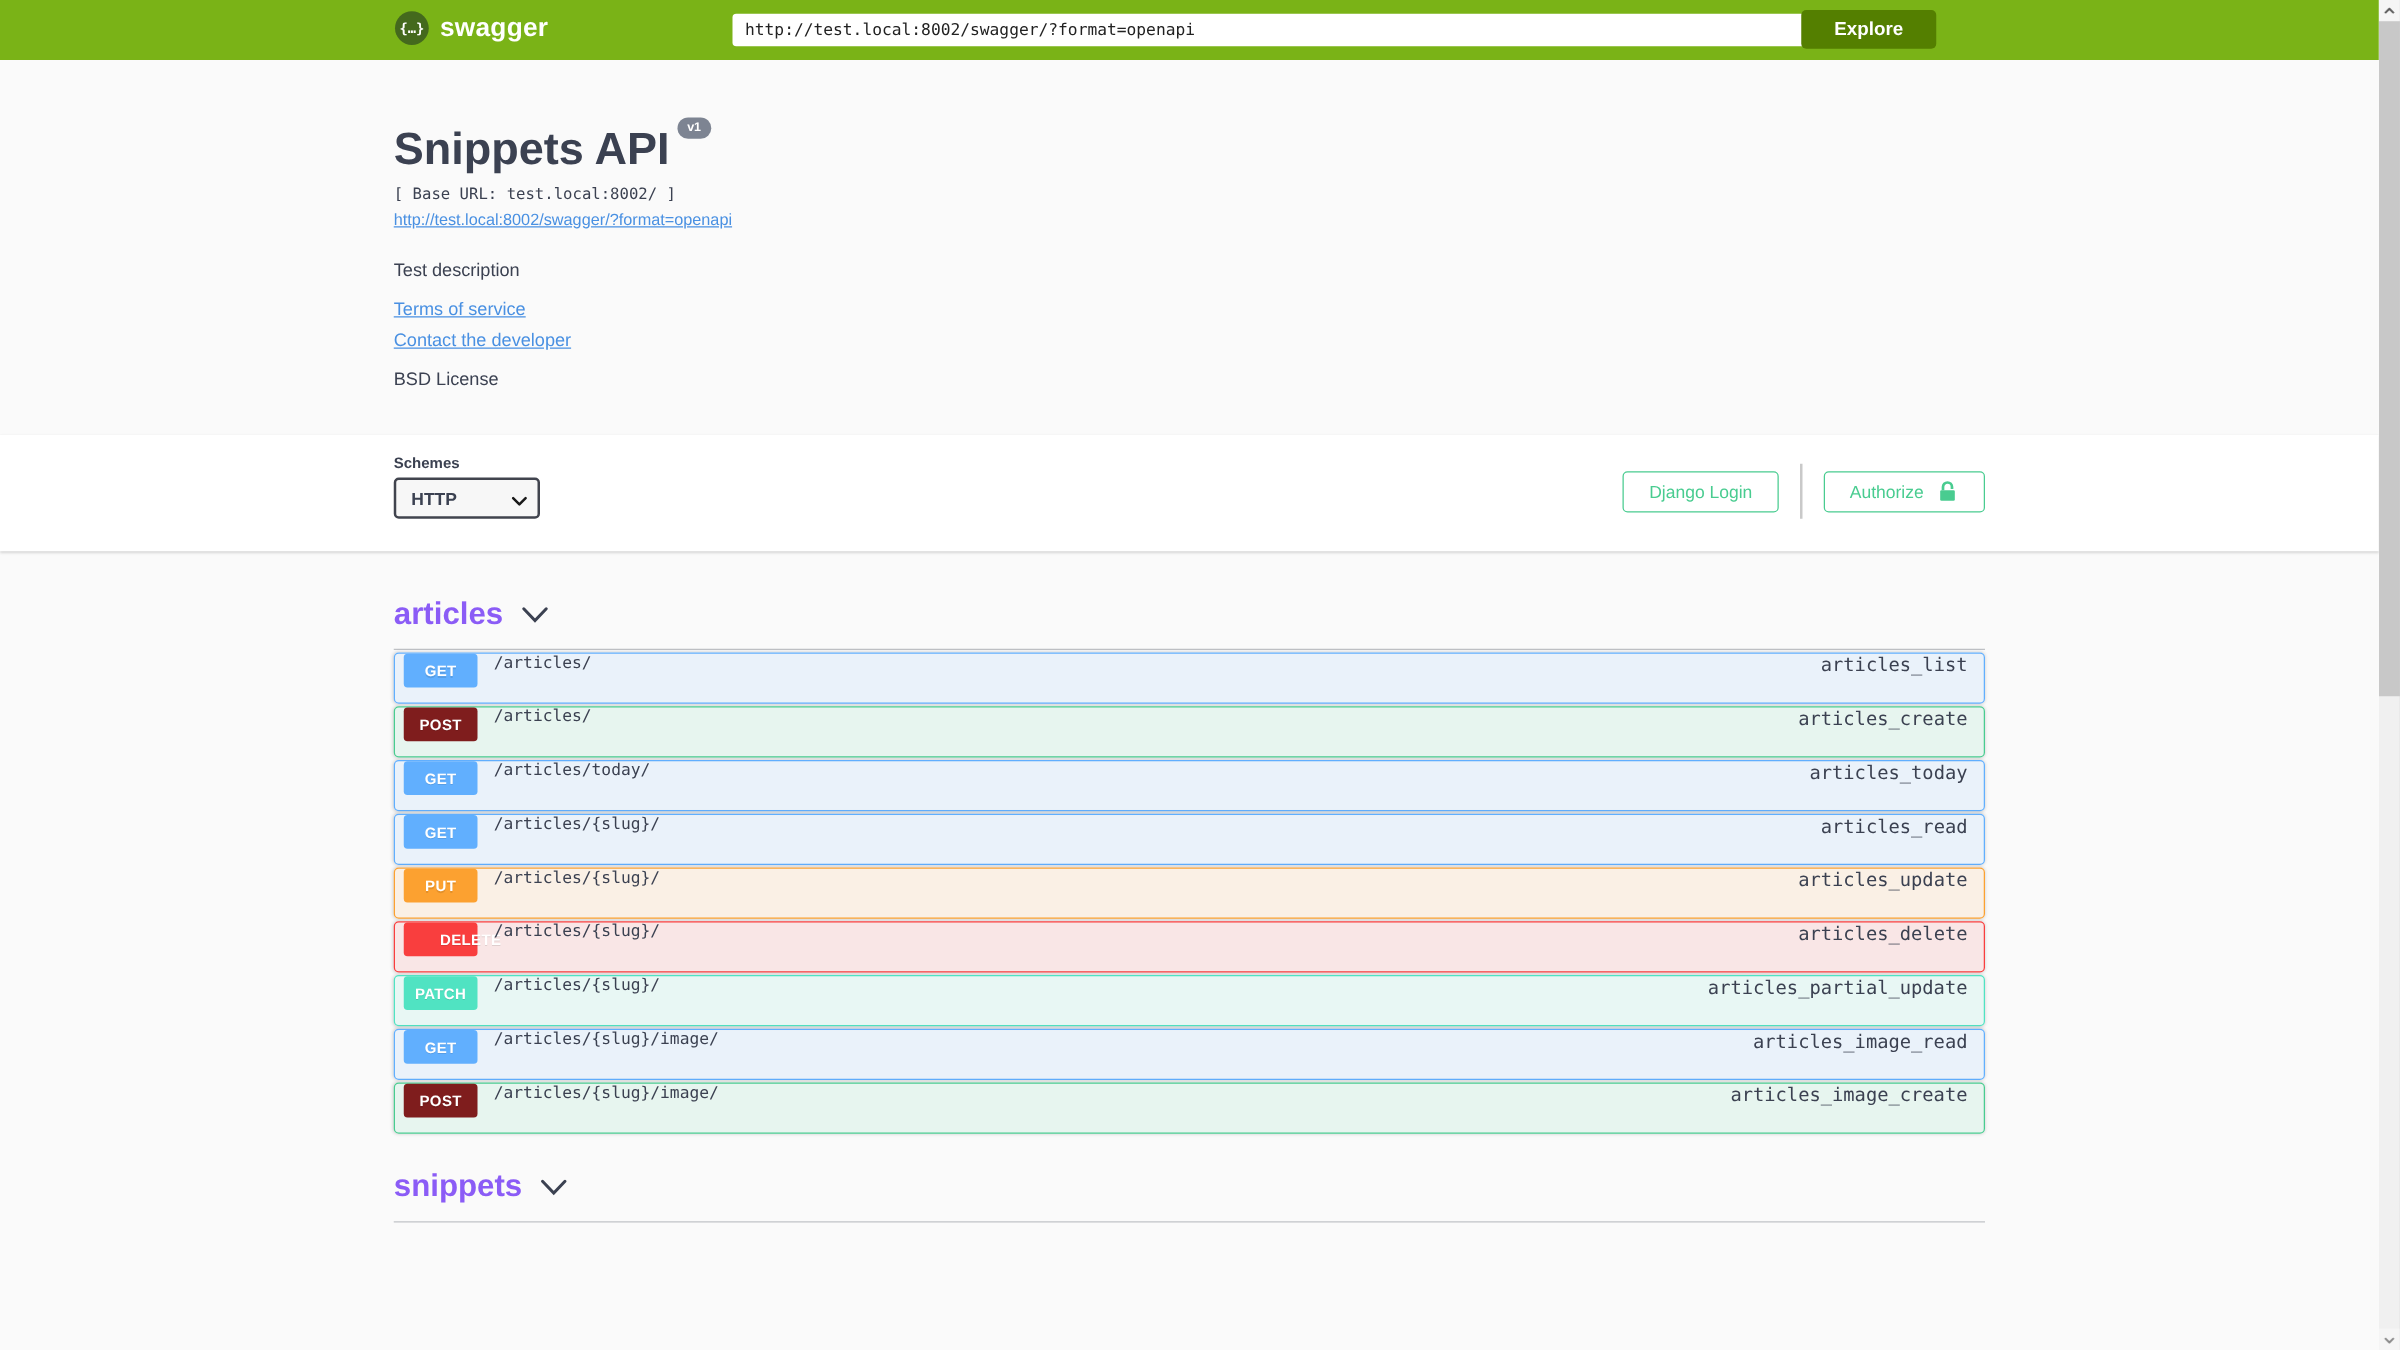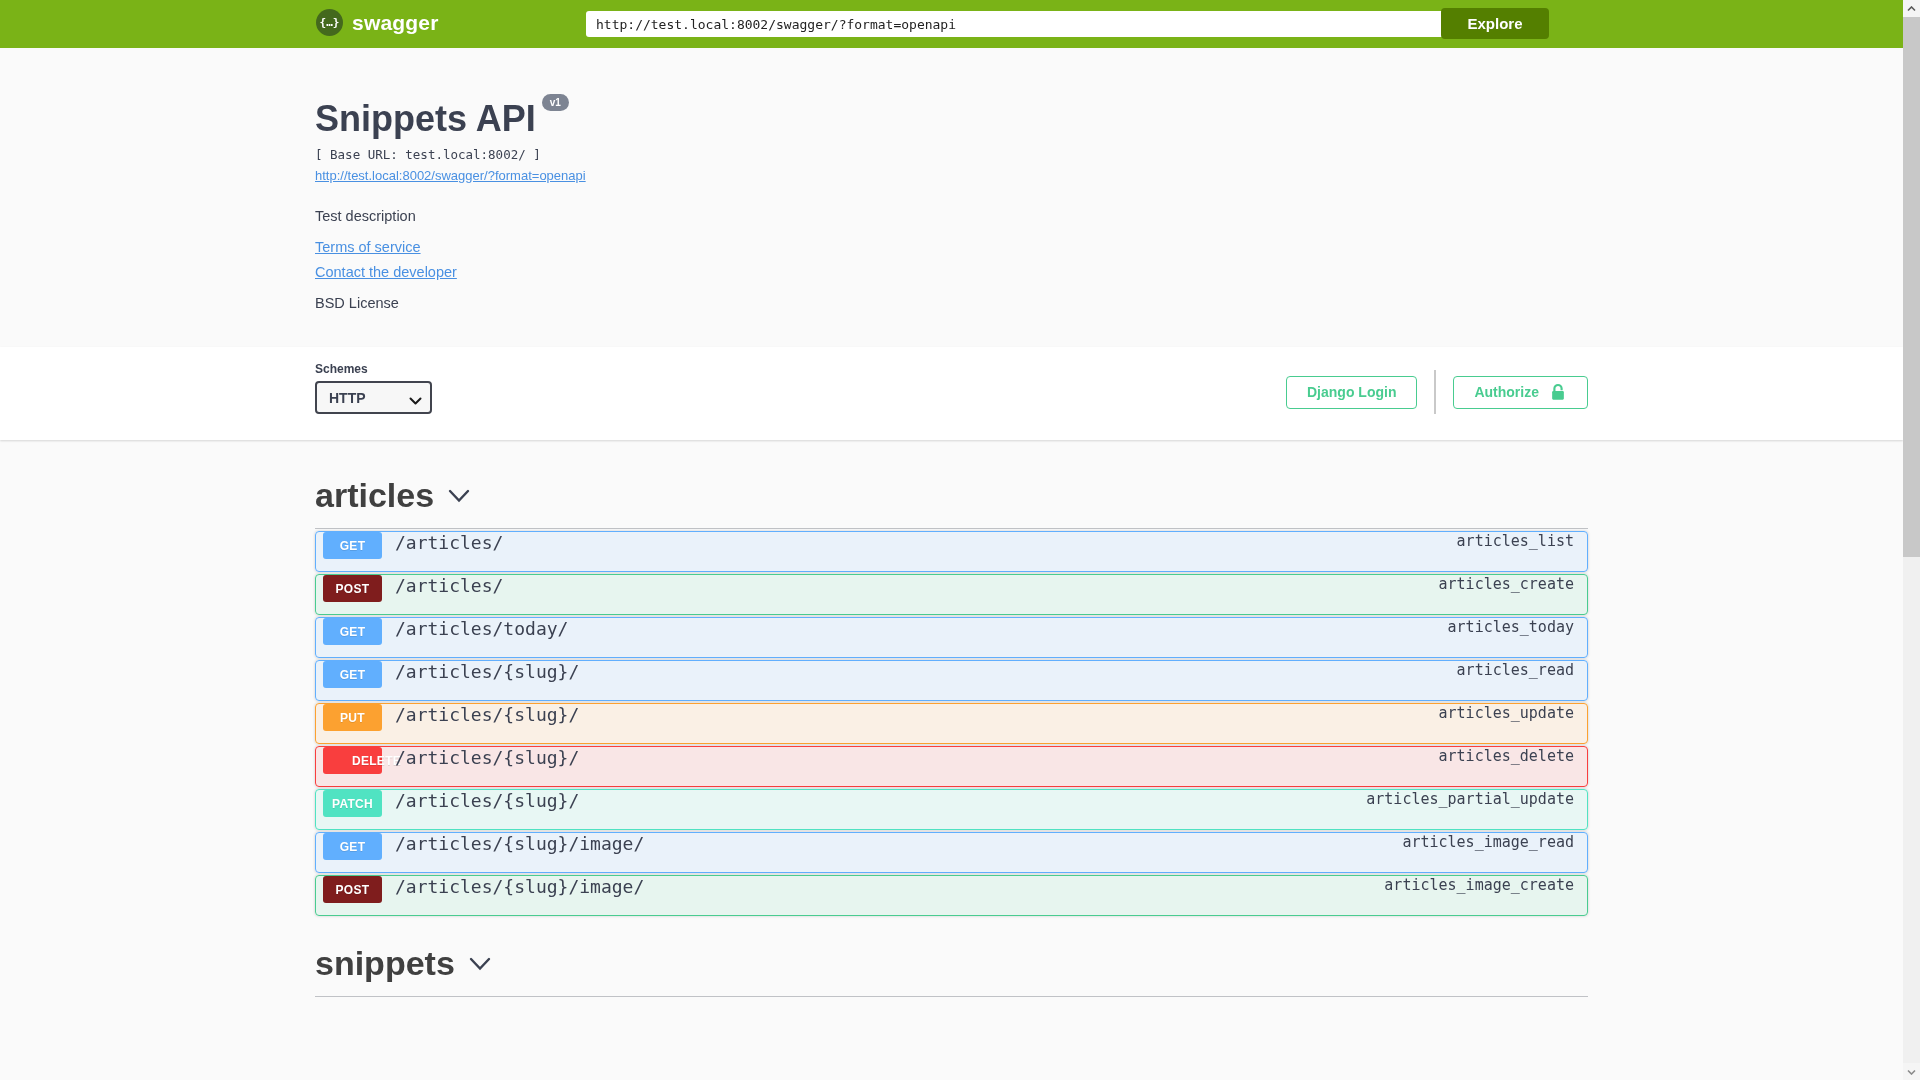--- a/index.html
+++ b/index.html
@@ -42,36 +42,36 @@
   .scheme-row { display:flex; justify-content:space-between; align-items:flex-end;gap:12px; }
   .scheme-label { display:block; font-size:12px; font-weight:bold; color:#3b4151; margin-bottom:5px; }
   .scheme-select { position:relative; width:117px; }
   .scheme-select select { width:117px; height:33px; border:2px solid #41444e; border-radius:4px;
                           background:#f7f7f7; font-size:14px; font-weight:bold; color:#3b4151;
                           padding:0 28px 0 12px; appearance:none; -webkit-appearance:none; cursor:pointer;
                           font-family:"Liberation Sans", sans-serif; }
   .select-chevron { position:absolute; right:10px; top:11px; pointer-events:none; }
   .auth-wrapper { display:flex; align-items:center; gap:0; }
   .auth-btn { height:33px; border:1px solid #49cc90; border-radius:4px; background:transparent;
-              color:#49cc90; font-size:14px; font-weight:bold; cursor:pointer; padding:0 20px;
+              color:#49cc90; font-size:14px; font-weight:normal; cursor:pointer; padding:0 20px;
               display:flex; align-items:center; gap:10px; font-family:"Liberation Sans", sans-serif; }
   .auth-sep { width:2px; height:44px; background:#c9c9c9; margin:0 17px; }
 
   
   .main { padding-top:36px; }
   .api-section { margin-bottom:28px; }
   .section-header { display:flex; align-items:center; gap:14px; cursor:pointer;
                     padding-bottom:13px; border-bottom:1px solid rgba(59,65,81,0.3); }
-  .section-title { font-size:34px; font-weight:bold; color:#404040; }
+  .section-title { font-size:25px; font-weight:bold; color:#8b5cf6; }
   .opblock { display:flex; height:41px; margin-top:2px;
              border-radius:4px; border:1px solid; box-shadow:0 0 3px rgba(0,0,0,0.19); cursor:pointer; }
   .op-badge { width:59px; height:27px; margin-left:7px; border-radius:3px; color:#ffffff;
               font-size:12px; font-weight:bold; display:flex; align-items:center; justify-content:center;
               text-shadow:0 1px 0 rgba(0,0,0,0.1); letter-spacing:0.3px; flex:0 0 auto; }
-  .op-path { font-family:"DejaVu Sans Mono", monospace; font-size:18px; color:#3b4151; margin-left:13px; }
+  .op-path { font-family:"DejaVu Sans Mono", monospace; font-size:13px; color:#3b4151; margin-left:13px; }
   .op-id { font-family:"DejaVu Sans Mono", monospace; font-size:15px; color:#3b4151; margin-left:auto; margin-right:13px; }
 
   .m-get    { background:rgba(97,175,254,0.10);  border-color:#61affe; }
   .m-get    .op-badge { background:#61affe; }
   .m-post   { background:rgba(73,204,144,0.10);  border-color:#49cc90; }
   .m-post   .op-badge { background:#7f1d1d; }
   .m-put    { background:rgba(252,161,48,0.10);  border-color:#fca130; }
   .m-put    .op-badge { background:#fca130; }
   .m-delete { background:rgba(249,62,62,0.10);   border-color:#f93e3e; }
   .m-delete .op-badge { background:#f93e3e;padding-left:48px; }

